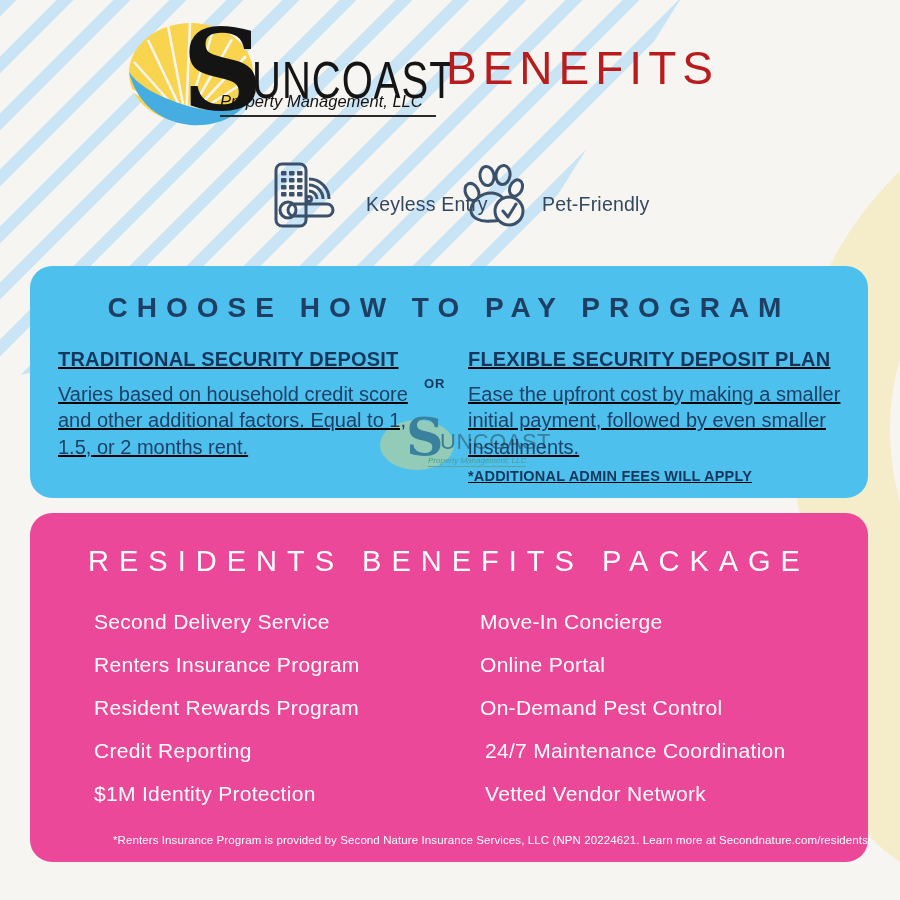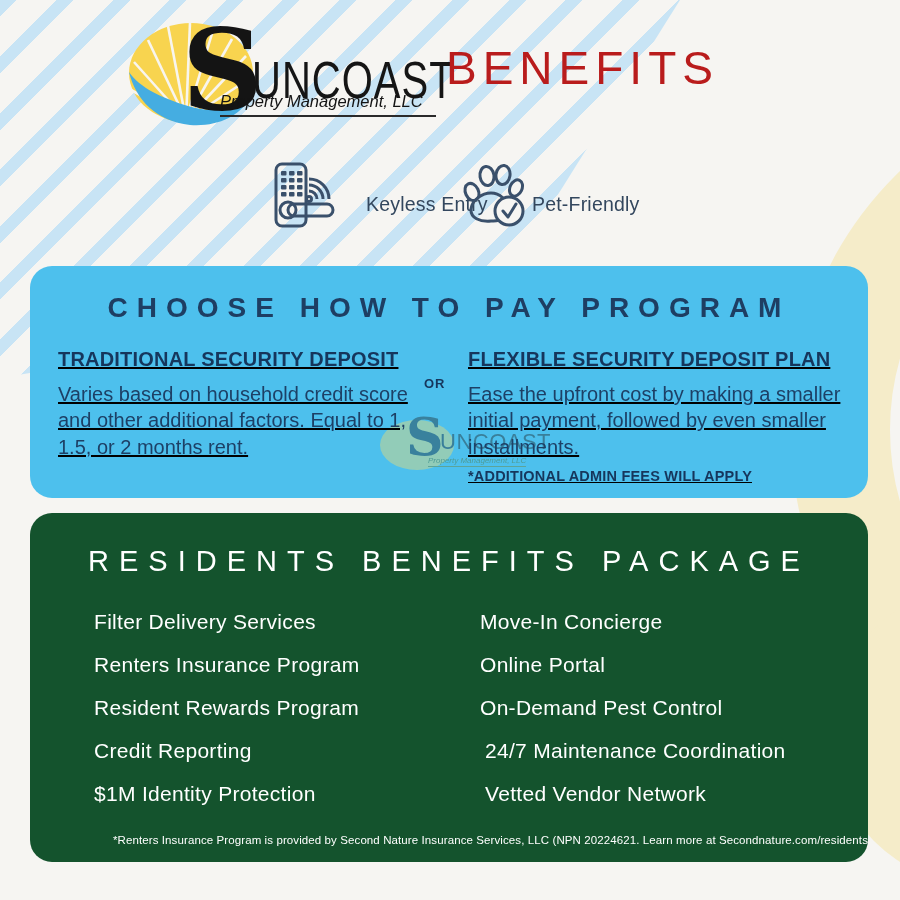--- a/index.html
+++ b/index.html
@@ -37,21 +37,21 @@
     font-family:"Liberation Sans",sans-serif;font-style:italic;font-size:16.5px;color:#141414;
     border-bottom:2px solid #2a2a2a;padding-bottom:4px;
   }
   .headline{
     position:absolute;left:446px;top:45px;font-size:46px;font-weight:400;
     letter-spacing:6px;color:#b91c1c;line-height:1;
   }
   
   .feature{position:absolute;display:flex;align-items:center;color:#33475E;}
   .feature.keyless{left:262px;top:154px;gap:16px;}
-  .feature.pet{left:460px;top:160px;}
+  .feature.pet{left:460px;top:160px;gap:10px;}
   .feature-label{font-size:19.5px;letter-spacing:.2px;margin-top:18px;}
   
   .pay-box{
     position:absolute;left:30px;top:266px;width:838px;height:232px;
     background:#4DC0ED;border-radius:22px;
   }
   .pay-title{
     position:absolute;top:26px;left:0;width:100%;text-align:center;
     font-size:28px;font-weight:700;letter-spacing:9px;color:#1E3E63;
   }
@@ -77,21 +77,21 @@
     font-size:52px;line-height:1;color:#2A4F5C;
   }
   .wm-rest{position:absolute;left:60px;top:15px;font-size:22px;color:#2A4B58;letter-spacing:.5px;}
   .wm-sub{
     position:absolute;left:48px;top:42px;font-size:8px;font-style:italic;color:#4F7D4E;
     border-bottom:1px solid #6B8E55;padding-bottom:1px;
   }
   
   .benefits-box{
     position:absolute;left:30px;top:513px;width:838px;height:349px;
-    background:#14532d;border-radius:22px;
+    background:#ec4899;border-radius:22px;
   }
   .benefits-title{
     position:absolute;top:32px;left:0;width:100%;text-align:center;
     font-size:29px;font-weight:500;letter-spacing:10px;color:#FFFFFF;
   }
   .benefits-col{position:absolute;top:98px;}
   .benefits-col.left{left:64px;}
   .benefits-col.right{left:450px;}
   .benefit-item{font-size:21px;color:#FFFFFF;letter-spacing:.3px;line-height:21px;margin-bottom:22px;}
   .benefit-item.indent{padding-left:5px;}
@@ -199,21 +199,21 @@
       <p class="pay-heading">FLEXIBLE SECURITY DEPOSIT PLAN</p>
       <p class="pay-body">Ease the upfront cost by making a smaller initial payment, followed by even smaller installments.</p>
       <p class="pay-note">*ADDITIONAL ADMIN FEES WILL APPLY</p>
     </div>
   </div>
 
   <div class="benefits-box">
     <div class="benefits-title">RESIDENTS BENEFITS PACKAGE</div>
 
     <div class="benefits-col left">
-      <div class="benefit-item">Filter Delivery Services</div>
+      <div class="benefit-item">Second Delivery Service</div>
       <div class="benefit-item">Renters Insurance Program</div>
       <div class="benefit-item">Resident Rewards Program</div>
       <div class="benefit-item">Credit Reporting</div>
       <div class="benefit-item">$1M Identity Protection</div>
     </div>
 
     <div class="benefits-col right">
       <div class="benefit-item">Move-In Concierge</div>
       <div class="benefit-item">Online Portal</div>
       <div class="benefit-item">On-Demand Pest Control</div>

